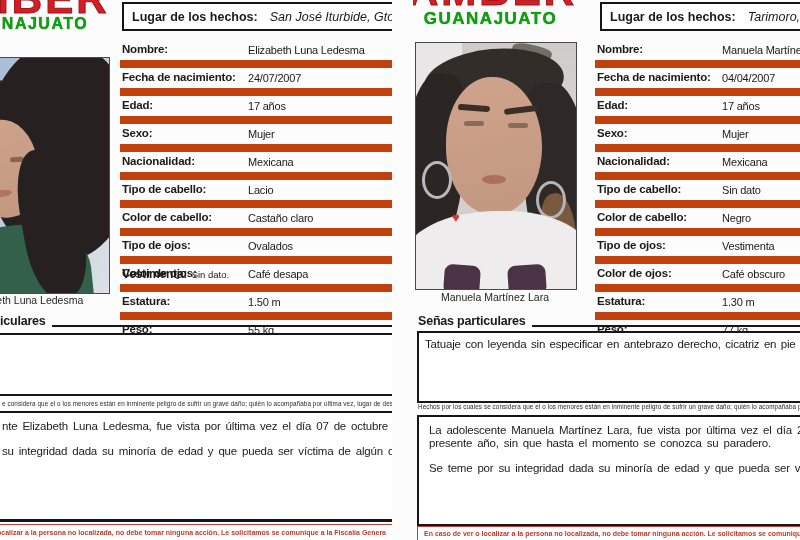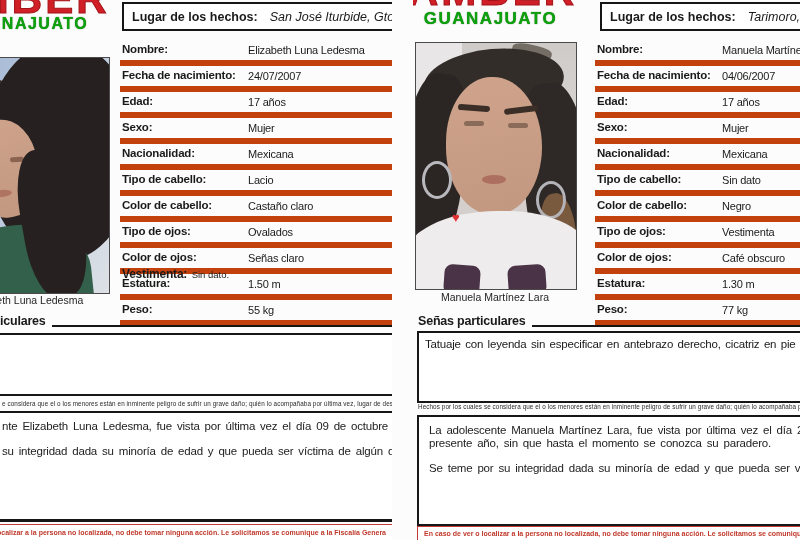--- a/index.html
+++ b/index.html
@@ -20,21 +20,21 @@
   .loc-box{position:absolute;border:2px solid #161616;background:#fff;display:flex;
            align-items:center;padding-left:8px;height:25px;white-space:nowrap;overflow:hidden;}
   .loc-box .lbl{font-weight:bold;font-size:12.5px;}
   .loc-box .val{font-size:12.5px;margin-left:12px;font-style:italic;}
 
   .photo{position:absolute;border:1.5px solid #4a4a4a;overflow:hidden;}
   .photo .art{position:absolute;}
   .photo-caption{position:absolute;font-size:10.5px;color:#252525;text-align:center;white-space:nowrap;}
 
   .info-table{position:absolute;}
-  .info-table .row{height:20px;border-bottom:6px solid #c2410c;position:relative;white-space:nowrap;}
+  .info-table .row{height:20px;border-bottom:8px solid #c2410c;position:relative;white-space:nowrap;}
   .info-table .lbl{position:absolute;left:2px;top:3px;font-weight:bold;font-size:11.5px;letter-spacing:-0.2px;}
   .info-table .val{position:absolute;top:4px;font-size:11px;letter-spacing:-0.2px;}
   #poster-left .info-table .val{left:128px;}
   #poster-right .info-table .val{left:127px;}
 
   .vest{position:absolute;white-space:nowrap;}
   .vest .lbl{font-weight:bold;font-size:12px;letter-spacing:-0.2px;}
   .vest .val{font-size:9.5px;color:#222;}
 
   .senas-h{position:absolute;display:flex;align-items:flex-end;}
@@ -119,21 +119,21 @@
       <div class="row">
           <span class="lbl">Color de cabello:</span>
           <span class="val">Castaño claro</span>
         </div>
       <div class="row">
           <span class="lbl">Tipo de ojos:</span>
           <span class="val">Ovalados</span>
         </div>
       <div class="row">
           <span class="lbl">Color de ojos:</span>
-          <span class="val">Señas claro</span>
+          <span class="val">Café desapa</span>
         </div>
       <div class="row">
           <span class="lbl">Estatura:</span>
           <span class="val">1.50 m</span>
         </div>
       <div class="row">
           <span class="lbl">Peso:</span>
           <span class="val">55 kg</span>
         </div>
     </div>
@@ -149,21 +149,21 @@
     </div>
 
     <div class="box" style="left:-10px;top:333px;width:402px;height:59px;">
       <div class="senas-text"></div>
     </div>
 
     <div class="legal" style="left:2px;top:400px;">e considera que el o los menores están en inminente peligro de sufrir  un grave  daño; quién lo acompañaba por última vez, lugar de desapa</div>
 
     <div class="box" style="left:-10px;top:411px;width:402px;height:106px;">
       <div class="body-text">
-        <div class="bline">nte Elizabeth Luna Ledesma, fue vista por última vez el día 09 de octubre</div>
+        <div class="bline">nte Elizabeth Luna Ledesma, fue vista por última vez el día 07 de octubre</div>
         <div class="bline"></div>
         <div class="bline">su integridad dada su minoría de edad y que pueda ser víctima de algún de</div>
       </div>
     </div>
 
     <div class="black-line" style="left:-10px;top:520px;width:402px;"></div>
 
     <div class="warn-box" style="left:-10px;top:524px;width:402px;height:30px;">
       <div class="wline">ocalizar a la persona no localizada, no debe tomar ninguna acción. Le solicitamos se comunique a la Fiscalía Genera</div>
     </div>
@@ -205,21 +205,21 @@
     </div>
     <div class="photo-caption" style="left:2px;top:291px;width:160px;">Manuela Martínez Lara</div>
 
     <div class="info-table" style="left:182px;top:40px;width:250px;">
       <div class="row">
           <span class="lbl">Nombre:</span>
           <span class="val">Manuela Martínez Lara</span>
         </div>
       <div class="row">
           <span class="lbl">Fecha de nacimiento:</span>
-          <span class="val">04/06/2007</span>
+          <span class="val">04/04/2007</span>
         </div>
       <div class="row">
           <span class="lbl">Edad:</span>
           <span class="val">17 años</span>
         </div>
       <div class="row">
           <span class="lbl">Sexo:</span>
           <span class="val">Mujer</span>
         </div>
       <div class="row">

